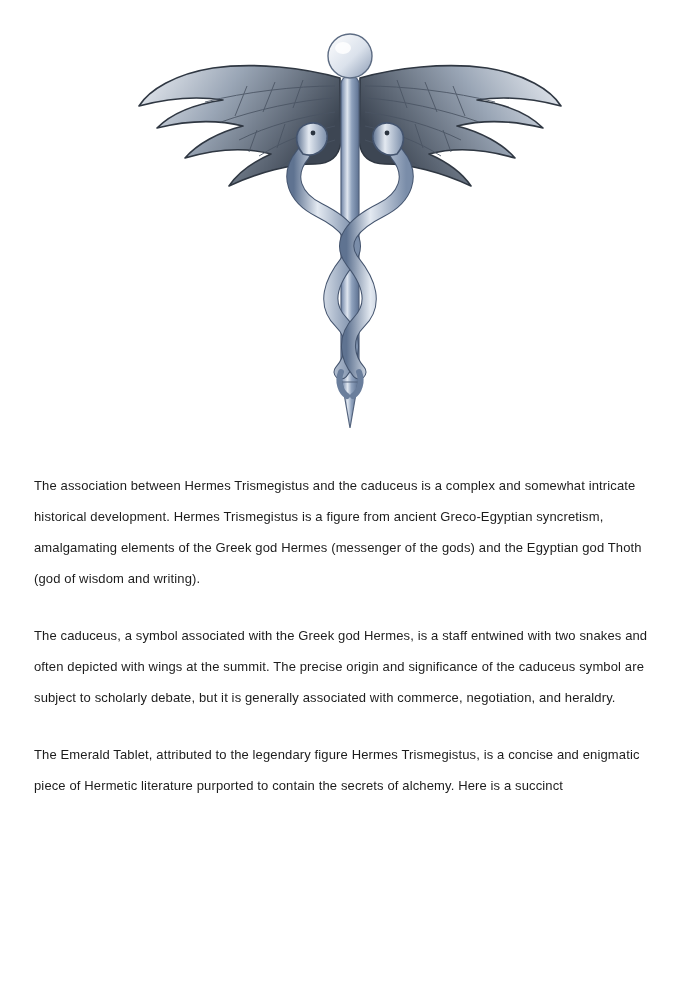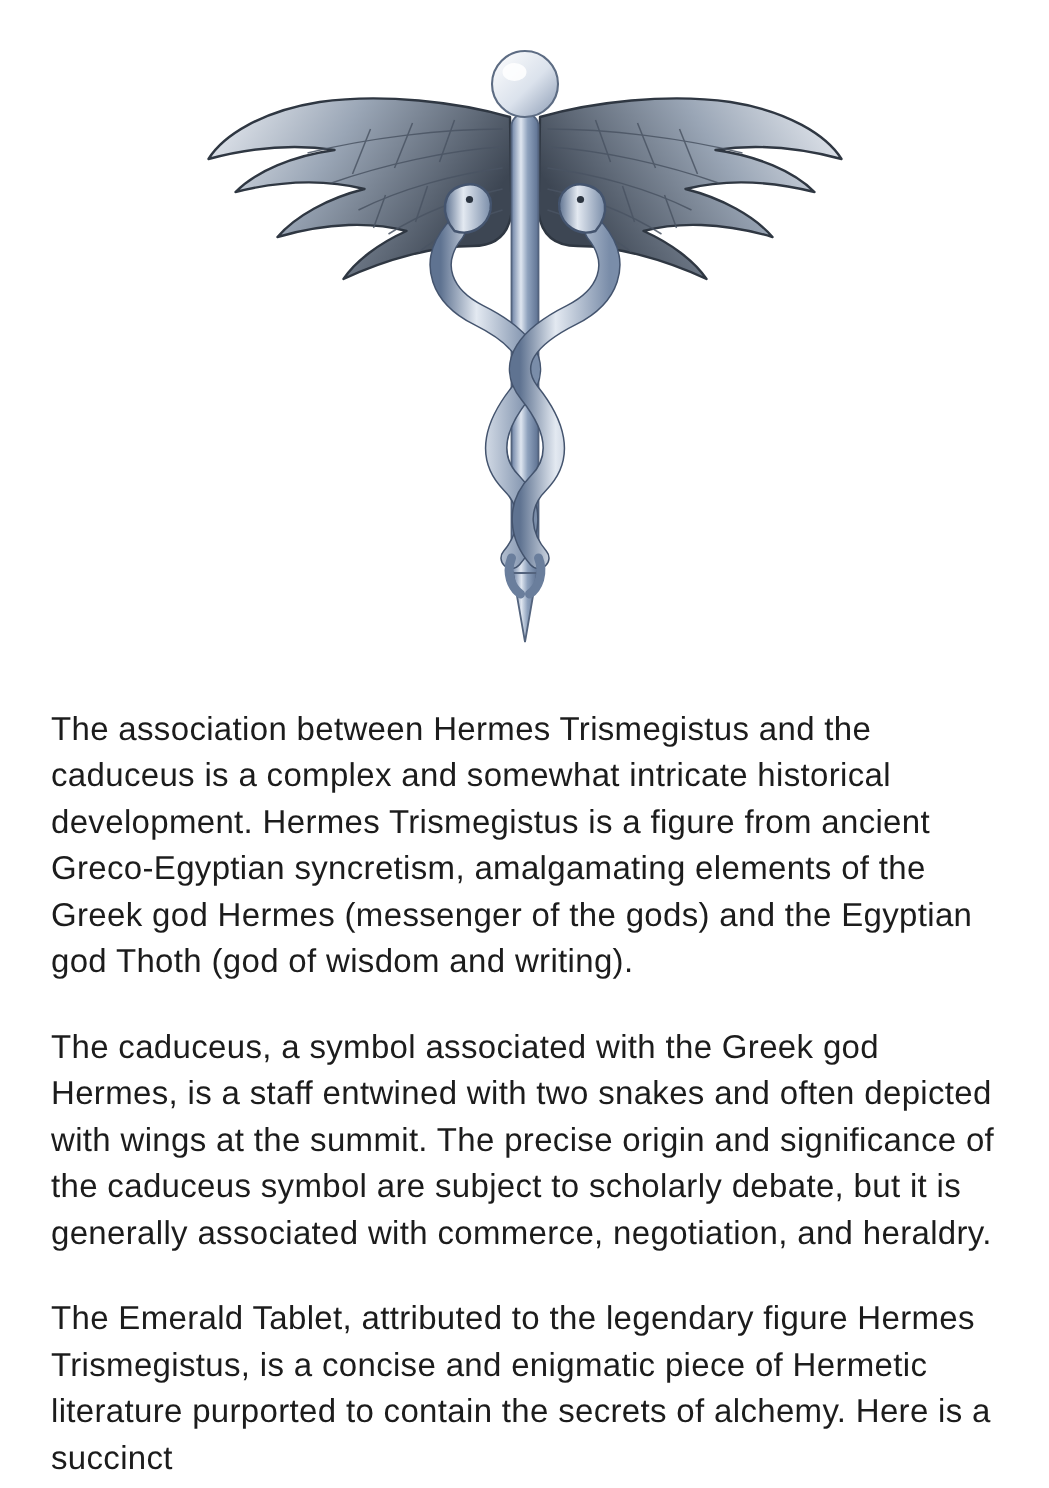--- a/index.html
+++ b/index.html
@@ -30,21 +30,21 @@
     background: #ffffff;
   }
   .figure svg {
     display: block;
   }
   .article {
     padding: 18px 34px 0 34px;
   }
   .article p {
     margin: 0 0 26px 0;
-    font-size: 22px;
+    font-size: 13px;
     line-height: 31px;
     color: #1c1c1c;
     letter-spacing: 0.01em;
   }
   .article p:last-child {
     margin-bottom: 16px;
   }
 </style>
 </head>
 <body>

